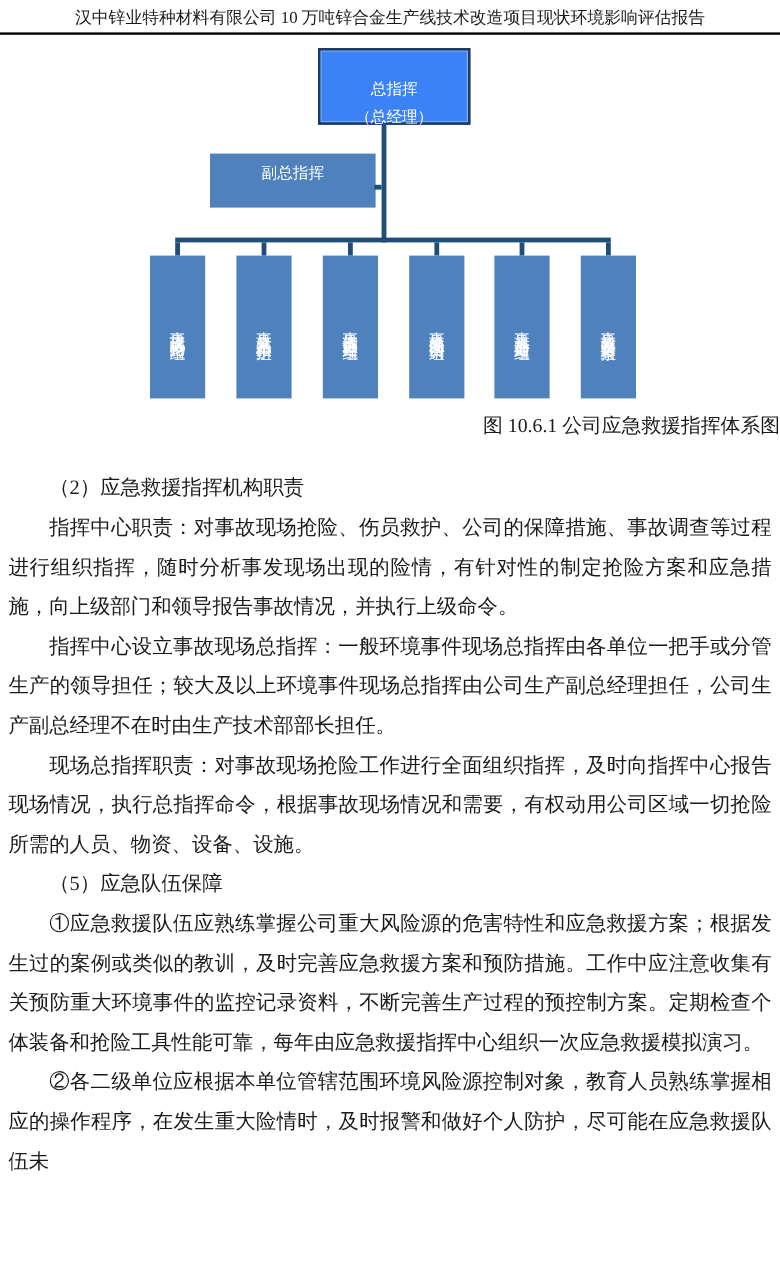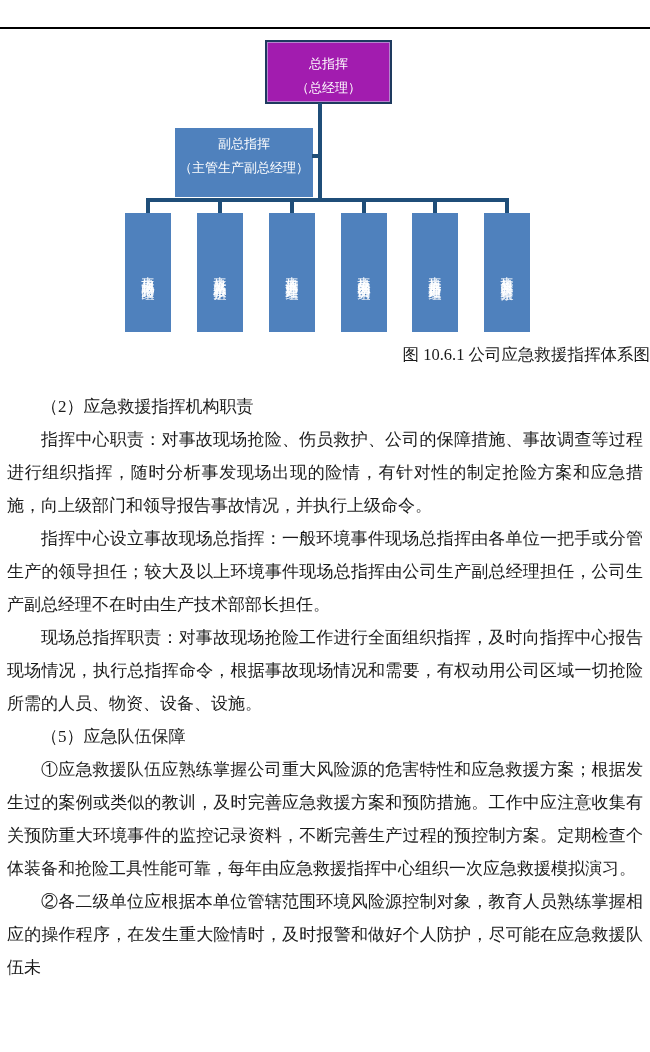--- a/index.html
+++ b/index.html
@@ -14,26 +14,26 @@
   .header-text {
     position:absolute; top:6px; left:0; width:650px;
     text-align:center; font-size:14px; white-space:nowrap;
   }
   .header-rule { position:absolute; top:27px; left:0; width:650px; height:2px; background:#000; }
 
   
   .oc-box { position:absolute; box-sizing:border-box; color:#fff; text-align:center; }
   .oc-top {
     left:265px; top:40px; width:127px; height:64px;
-    background:#a21caf; border:2px solid #1E3A5F;
+    background:#3b82f6; border:2px solid #1E3A5F;
     box-shadow:inset 0 0 0 1px rgba(200,215,235,.55);
-    font-size:13px; line-height:24px; padding-top:10px;
+    font-size:13px; line-height:24px; padding-top:20px;
   }
   .oc-deputy {
-    left:175px; top:128px; width:138px; height:69px;
+    left:175px; top:128px; width:138px; height:45px;
     background:#4F81BD; font-size:13px; line-height:24px; padding-top:4px;
   }
   .oc-line { position:absolute; background:#1F4E79; }
   .trunk { left:318px; top:103px; width:4px; height:99px; }
   .stub  { left:312px; top:154px; width:6px; height:4px; }
   .hbar  { left:146px; top:198px; width:363px; height:4px; }
   .drop  { top:202px; width:4px; height:11px; }
   .oc-group {
     top:213px; width:46px; height:119px; background:#4F81BD;
     display:flex; align-items:center; justify-content:center;
@@ -61,33 +61,33 @@
   .pagenum {
     position:absolute; top:1028px; left:0; width:650px;
     text-align:center; font-size:12.5px; color:#333;
   }
 </style>
 </head>
 <body>
 
 <div class="page">
 
+  <div class="header-text">汉中锌业特种材料有限公司 10 万吨锌合金生产线技术改造项目现状环境影响评估报告</div>
   <div class="header-rule"></div>
 
   <div>
     <div class="oc-box oc-top">
       <div>总指挥</div>
       <div>（总经理）</div>
     </div>
 
     <div class="oc-line trunk"></div>
 
     <div class="oc-box oc-deputy">
       <div>副总指挥</div>
-      <div>（主管生产副总经理）</div>
     </div>
 
     <div class="oc-line stub"></div>
     <div class="oc-line hbar"></div>
 
     <div class="oc-line drop" style="left:146px"></div>
     <div class="oc-line drop" style="left:218px"></div>
     <div class="oc-line drop" style="left:290px"></div>
     <div class="oc-line drop" style="left:362px"></div>
     <div class="oc-line drop" style="left:433px"></div>

